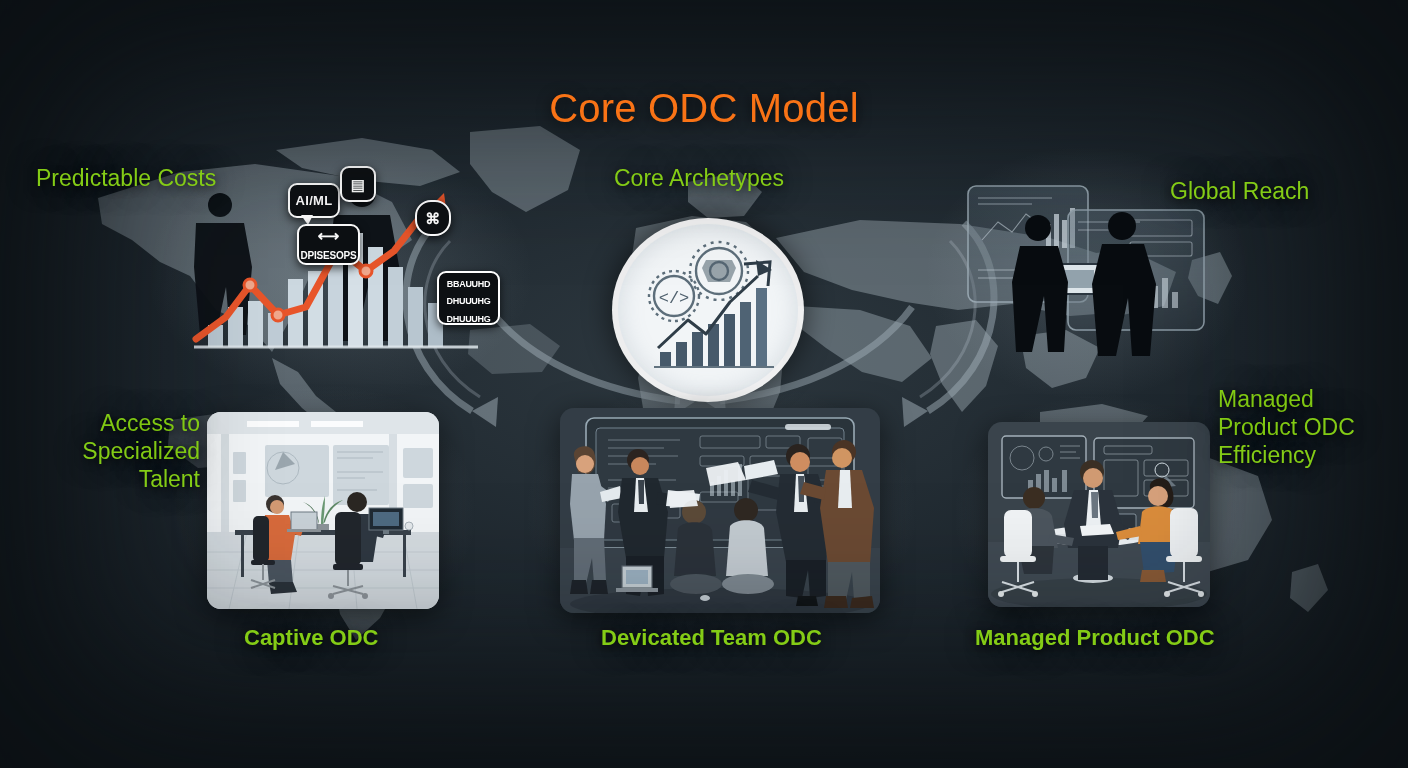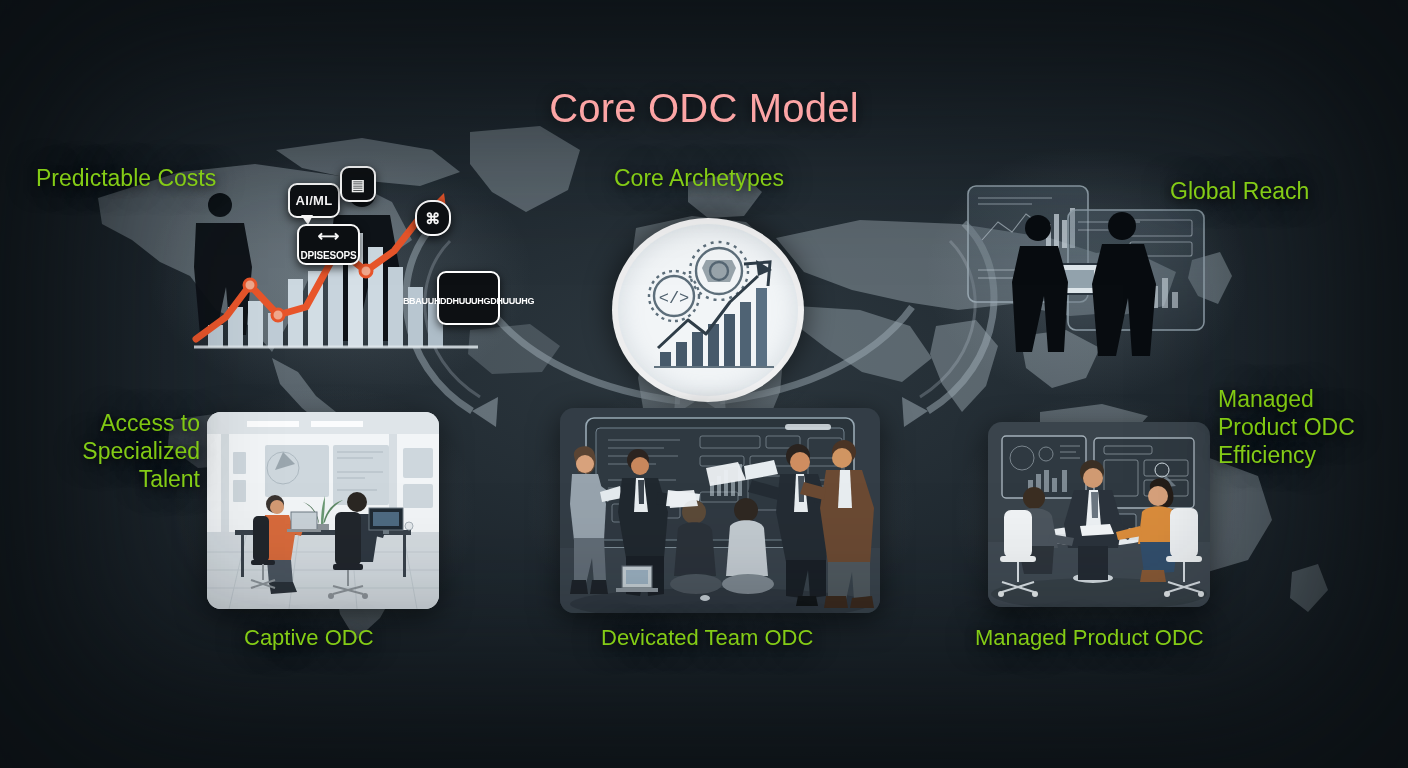--- a/index.html
+++ b/index.html
@@ -53,35 +53,35 @@
   .arrows-layer svg { width: 100%; height: 100%; display: block; }
 
   
   .title {
     position: absolute;
     left: 0; right: 0;
     top: 86px;
     text-align: center;
     font-size: 40px;
     line-height: 1.1;
-    color: #fca5a5;
+    color: #f97316;
     letter-spacing: 0.2px;
     text-shadow: 0 2px 14px rgba(0,0,0,0.75);
   }
 
   
   .label {
     position: absolute;
     color: #84cc16;
     font-size: 23px;
     line-height: 1.22;
     text-shadow: 0 2px 10px rgba(0,0,0,0.85), 0 0 30px rgba(0,0,0,0.6);
     white-space: pre-line;
   }
-  .label.cap { font-size: 22px; }
+  .label.cap { font-size: 22px; font-weight: bold; }
   #lbl-predictable { left: 36px;  top: 164px; }
   #lbl-archetypes  { left: 614px; top: 164px; }
   #lbl-global      { left: 1170px;top: 164px; margin-top: 13px; }
   #lbl-access      { left: 70px;  top: 409px; text-align: right; width: 130px; }
   #lbl-managed-eff { left: 1218px;top: 385px; text-align: left;  width: 180px; }
   #cap-captive     { left: 244px; top: 625px; }
   #cap-dedicated   { left: 601px; top: 625px; }
   #cap-product     { left: 975px; top: 625px; }
 
   
@@ -106,21 +106,21 @@
     align-items: center;
     justify-content: center;
     text-align: center;
     box-shadow: 0 3px 10px rgba(0,0,0,0.7);
     line-height: 1.05;
   }
   #badge-aiml    { left: 260px; top: 183px; width: 48px;  height: 31px; font-size: 13px; margin-left: 28px; }
   #badge-devops  { left: 297px; top: 224px; width: 59px;  height: 37px; font-size: 10px; letter-spacing: -0.2px; flex-direction: column; }
   #badge-cloud   { left: 340px; top: 166px; width: 32px;  height: 32px; }
   #badge-data    { left: 415px; top: 200px; width: 32px;  height: 32px; border-radius: 16px; }
-  #badge-sec     { left: 437px; top: 271px; width: 59px;  height: 50px; font-size: 9px; flex-direction: row; letter-spacing: -0.3px; }
+  #badge-sec     { left: 437px; top: 271px; width: 59px;  height: 50px; font-size: 9px; flex-direction: column; letter-spacing: -0.3px; }
   .badge .tip {
     position: absolute;
     left: 11px; bottom: -9px;
     width: 0; height: 0;
     border-left: 7px solid transparent;
     border-right: 5px solid transparent;
     border-top: 10px solid #ffffff;
   }
   .badge .glyph { font-size: 15px; line-height: 1; }
   .badge .bline { display: block; margin-top: 8px; }

